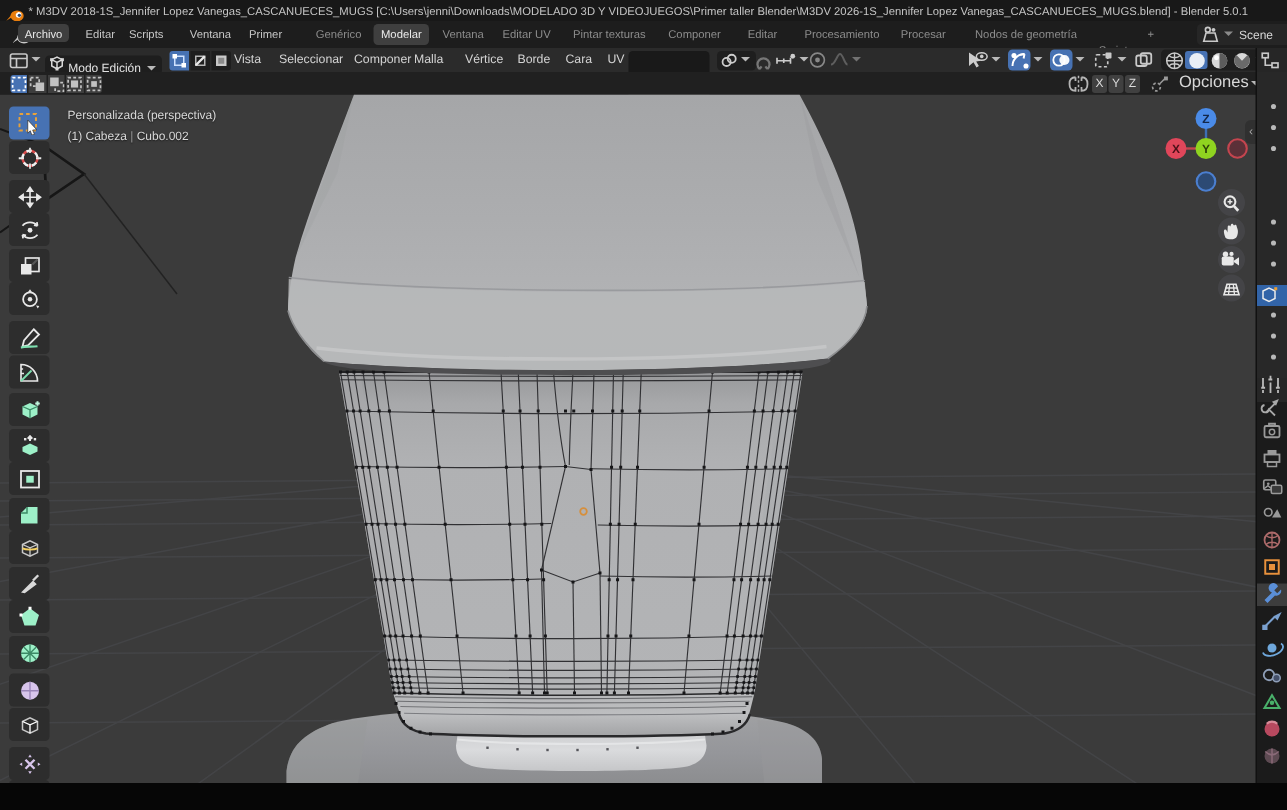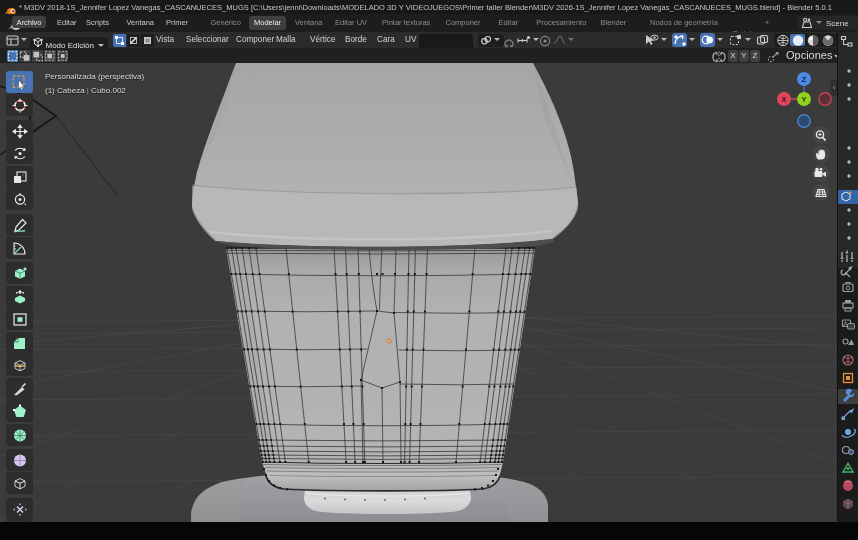--- a/index.html
+++ b/index.html
@@ -25,21 +25,21 @@
     <span style="position:absolute;left:122.0px;top:2px;padding:1.5px 4.5px;color:#c8c8c8">Ventana</span>
     <span style="position:absolute;left:161.5px;top:2px;padding:1.5px 4.5px;color:#c8c8c8">Primer</span>
     <span style="position:absolute;left:205.5px;top:1.5px;padding:2px 5px 3px;color:#8d8d8d">Genérico</span>
     <span style="position:absolute;left:249.0px;top:1.5px;background:#3f3f3f;border-radius:3px;padding:2px 5px 3px;color:#ececec">Modelar</span>
     <span style="position:absolute;left:290.0px;top:1.5px;padding:2px 5px 3px;color:#8d8d8d">Ventana</span>
     <span style="position:absolute;left:330.0px;top:1.5px;padding:2px 5px 3px;color:#8d8d8d">Editar UV</span>
     <span style="position:absolute;left:377.0px;top:1.5px;padding:2px 5px 3px;color:#8d8d8d">Pintar texturas</span>
     <span style="position:absolute;left:440.5px;top:1.5px;padding:2px 5px 3px;color:#8d8d8d">Componer</span>
     <span style="position:absolute;left:493.5px;top:1.5px;padding:2px 5px 3px;color:#8d8d8d">Editar</span>
     <span style="position:absolute;left:531.3px;top:1.5px;padding:2px 5px 3px;color:#8d8d8d">Procesamiento</span>
-    <span style="position:absolute;left:595.5px;top:1.5px;padding:2px 5px 3px;color:#8d8d8d">Blender</span>
+    <span style="position:absolute;left:595.5px;top:1.5px;padding:2px 5px 3px;color:#8d8d8d">Procesar</span>
     <span style="position:absolute;left:645.0px;top:1.5px;padding:2px 5px 3px;color:#8d8d8d">Nodos de geometría</span>
     <span style="position:absolute;left:727.5px;top:13px;padding:2px 5px 3px;color:#8d8d8d">Scripts</span>
     <span style="position:absolute;left:760.0px;top:1.5px;padding:2px 5px 3px;color:#8d8d8d">+</span>
   </div>
 <div style="position:absolute;left:798px;top:16px;width:60px;height:14px;background:#262626;border-radius:3px 0 0 3px;display:flex;align-items:center;font-size:8px;color:#d8d8d8;padding-left:2px">
     <svg width="14" height="12" viewBox="0 0 14 12" style="">
       <path d="M4,5 L10,5 L11.5,10.5 L2.5,10.5 Z" fill="none" stroke="#c9c9c9" stroke-width="1.1"></path>
       <circle cx="5.2" cy="2.8" r="1.6" fill="none" stroke="#c9c9c9" stroke-width="1.1"></circle>
       <circle cx="9" cy="2.9" r="1.3" fill="#c9c9c9"></circle>
     </svg>

